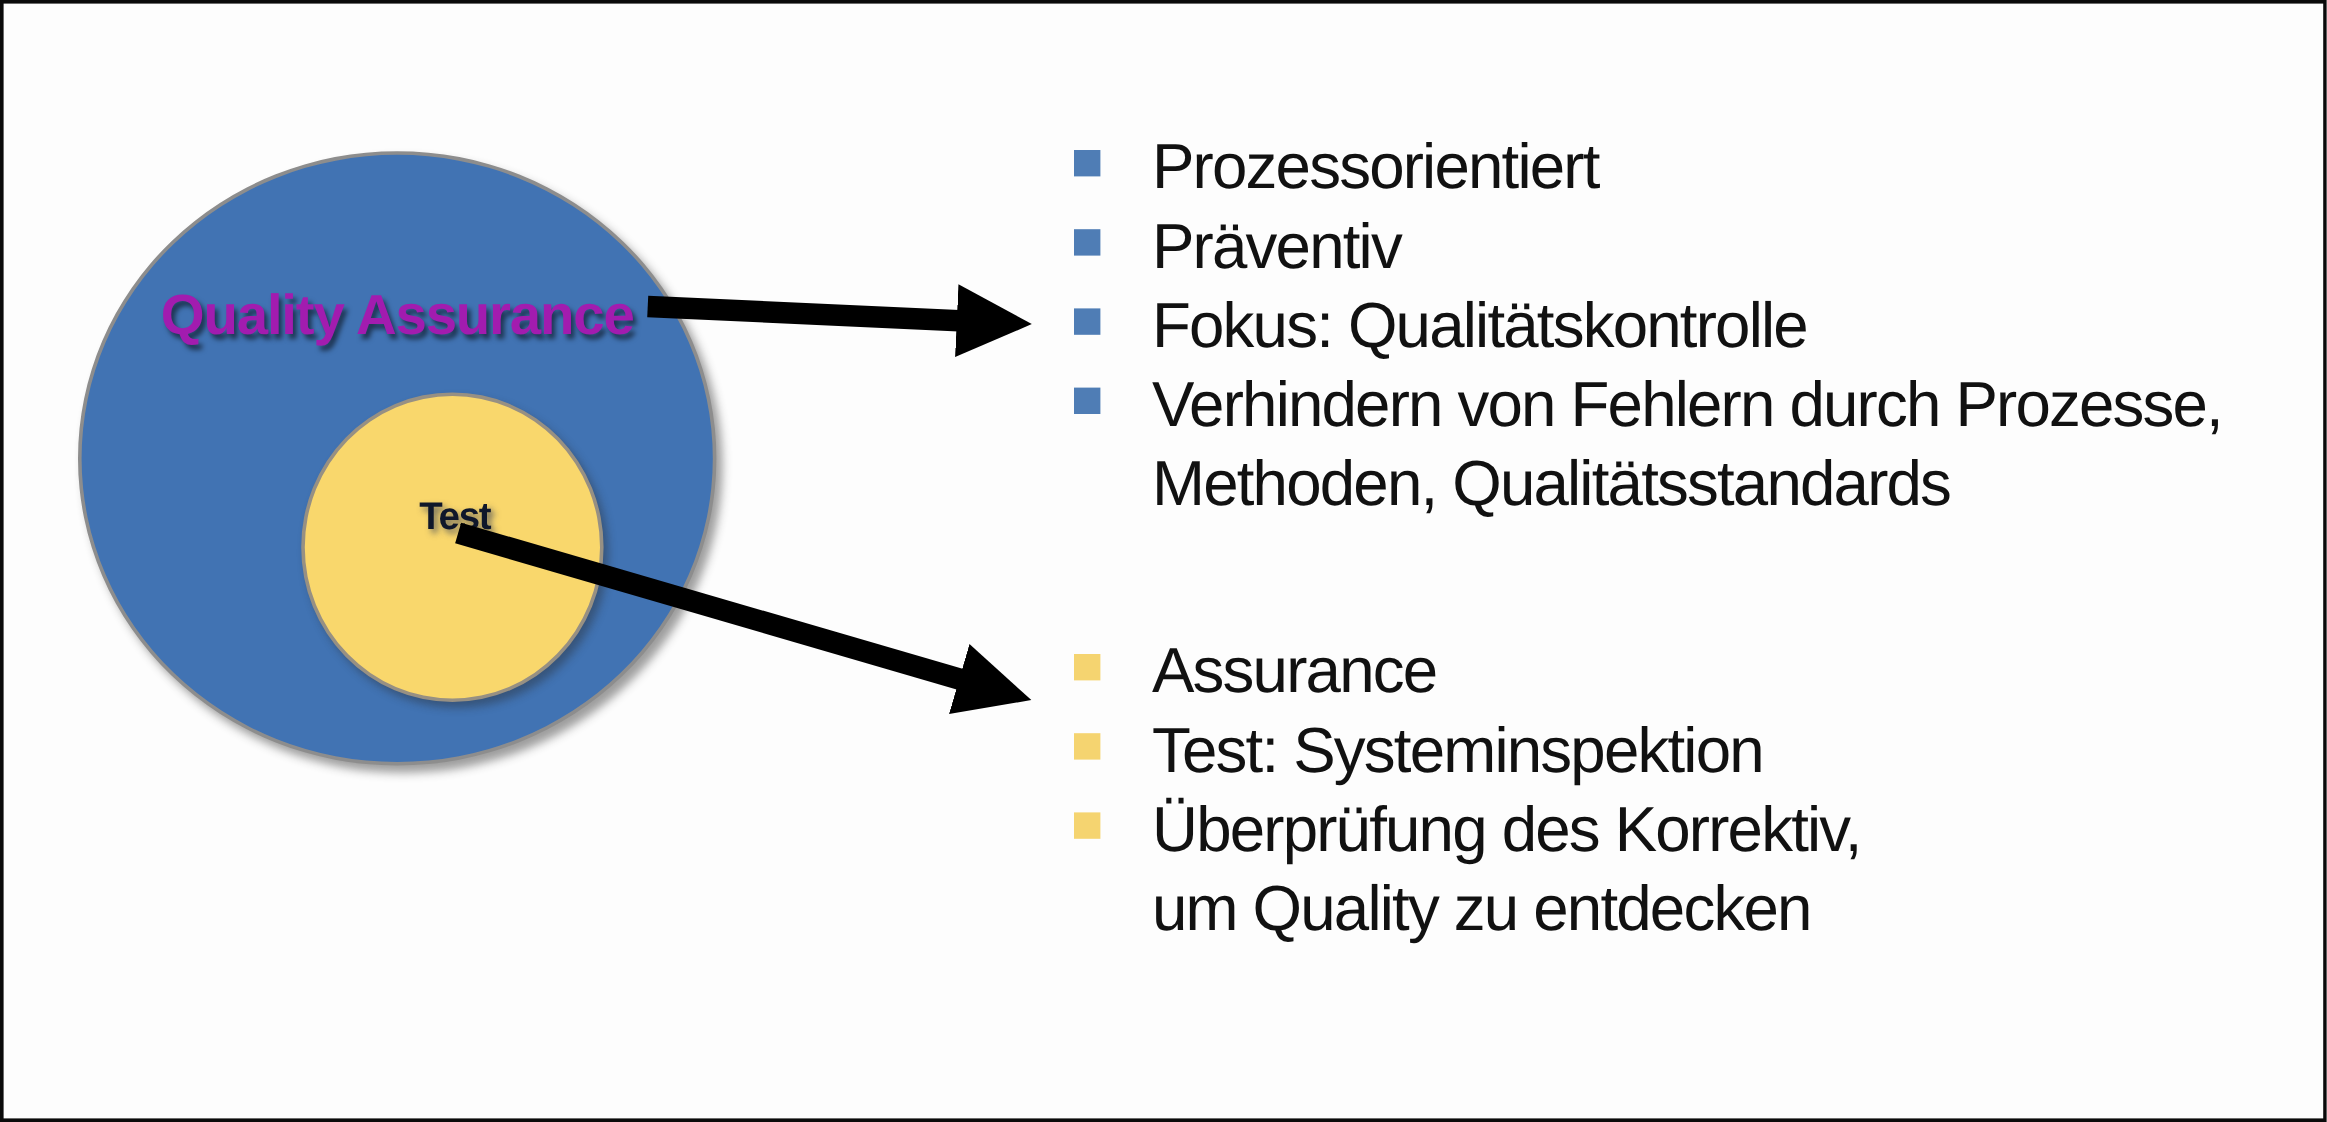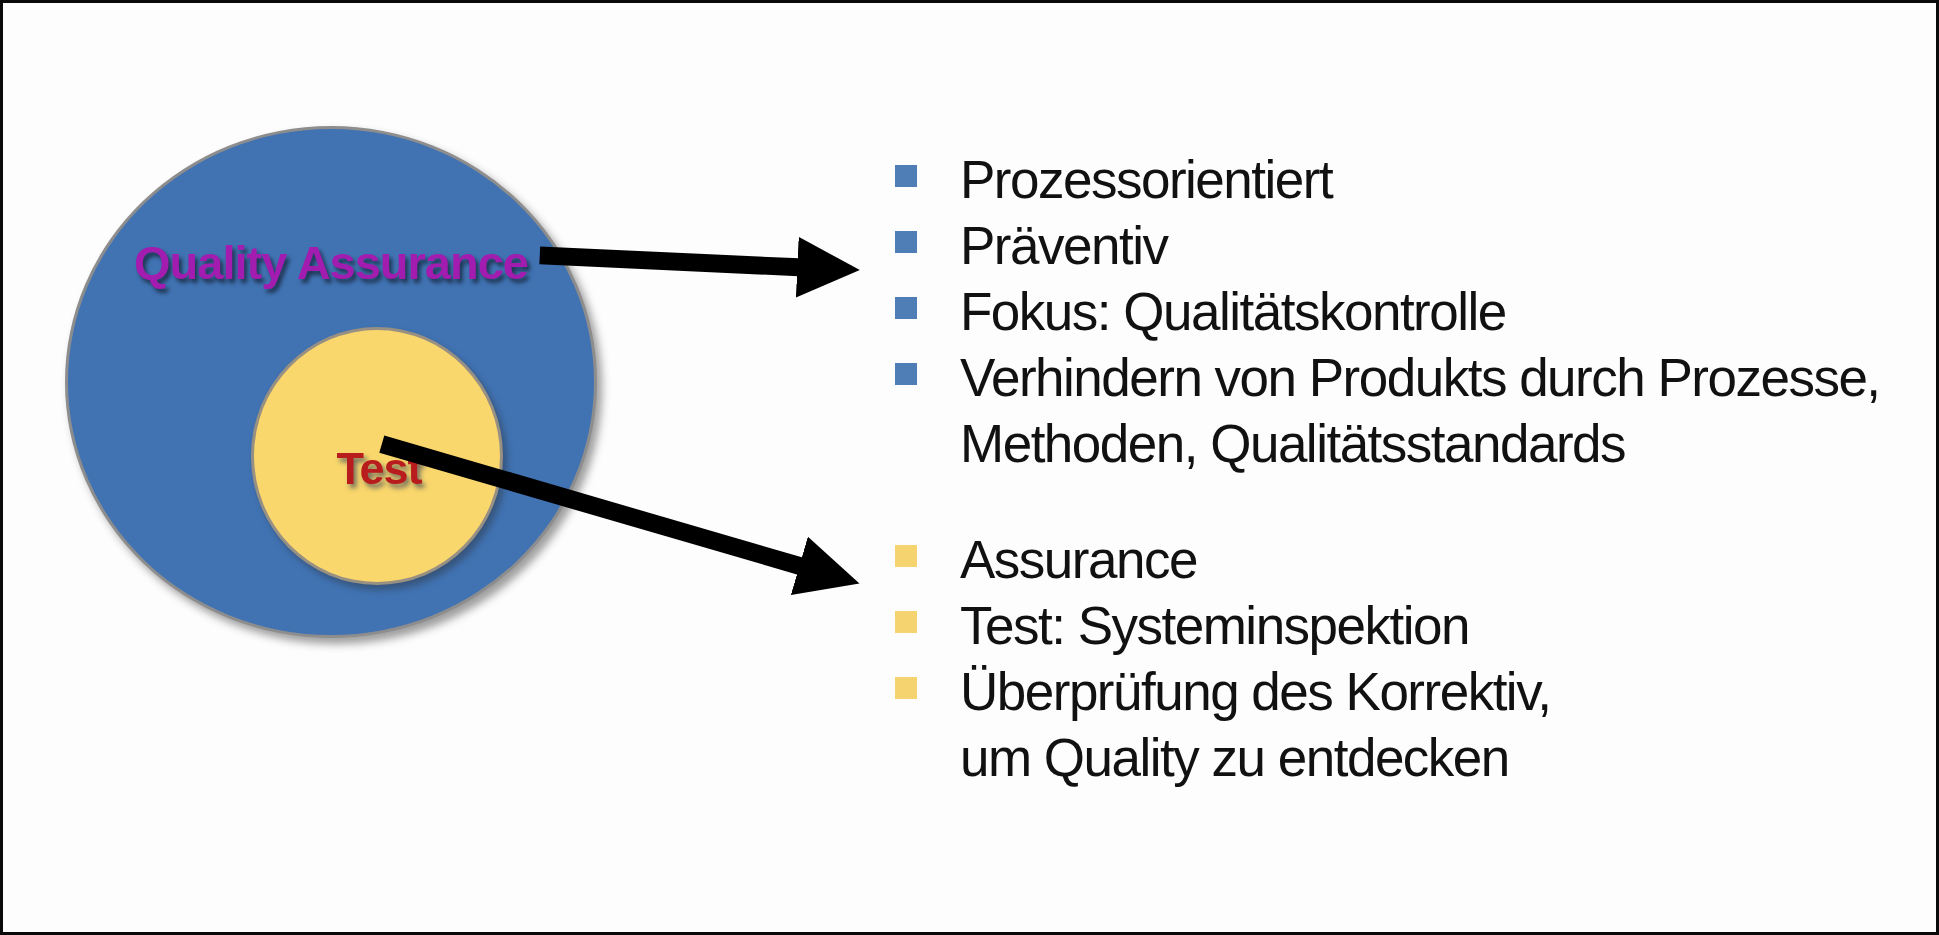--- a/index.html
+++ b/index.html
@@ -52,41 +52,40 @@
   .qa-label {
     left: 328px;
     top: 259px;
     font-size: 47px;
     color: #a21caf;
     text-shadow: 3px 4px 4px rgba(0,0,0,0.55);
   }
   .test-label {
     left: 376px;
     top: 427px;
-    font-size: 45px;
-    color: #b91c1c;
+    font-size: 32px;
+    color: #0f172a;
     text-shadow: 3px 4px 5px rgba(90,90,90,0.85);
-    margin-top: 39px;
   }
 
   
   .arrows-layer {
     position: absolute;
     inset: 0;
     width: 100%;
     height: 100%;
     pointer-events: none;
   }
 
   
   .bullet-list {
     position: absolute;
     left: 892px;
   }
-  .qa-list   { top: 103px; margin-top: 40px; }
+  .qa-list   { top: 103px; }
   .test-list { top: 523px; }
 
   .bullet-row {
     display: flex;
     align-items: center;
     height: 66px;
     white-space: nowrap;
   }
   .bullet-square {
     width: 22px;
@@ -136,21 +135,21 @@
     <div class="bullet-row">
       <span class="bullet-square" style="background: rgb(79, 125, 181);"></span>
       <span class="bullet-text">Präventiv</span>
     </div>
     <div class="bullet-row">
       <span class="bullet-square" style="background: rgb(79, 125, 181);"></span>
       <span class="bullet-text">Fokus: Qualitätskontrolle</span>
     </div>
     <div class="bullet-row">
       <span class="bullet-square" style="background: rgb(79, 125, 181);"></span>
-      <span class="bullet-text">Verhindern von Produkts durch Prozesse,</span>
+      <span class="bullet-text">Verhindern von Fehlern durch Prozesse,</span>
     </div>
     <div class="bullet-row continuation">
       <span class="bullet-square"></span>
       <span class="bullet-text">Methoden, Qualitätsstandards</span>
     </div>
   </div>
 
   <div class="bullet-list test-list">
     <div class="bullet-row">
       <span class="bullet-square" style="background: rgb(245, 212, 112);"></span>

